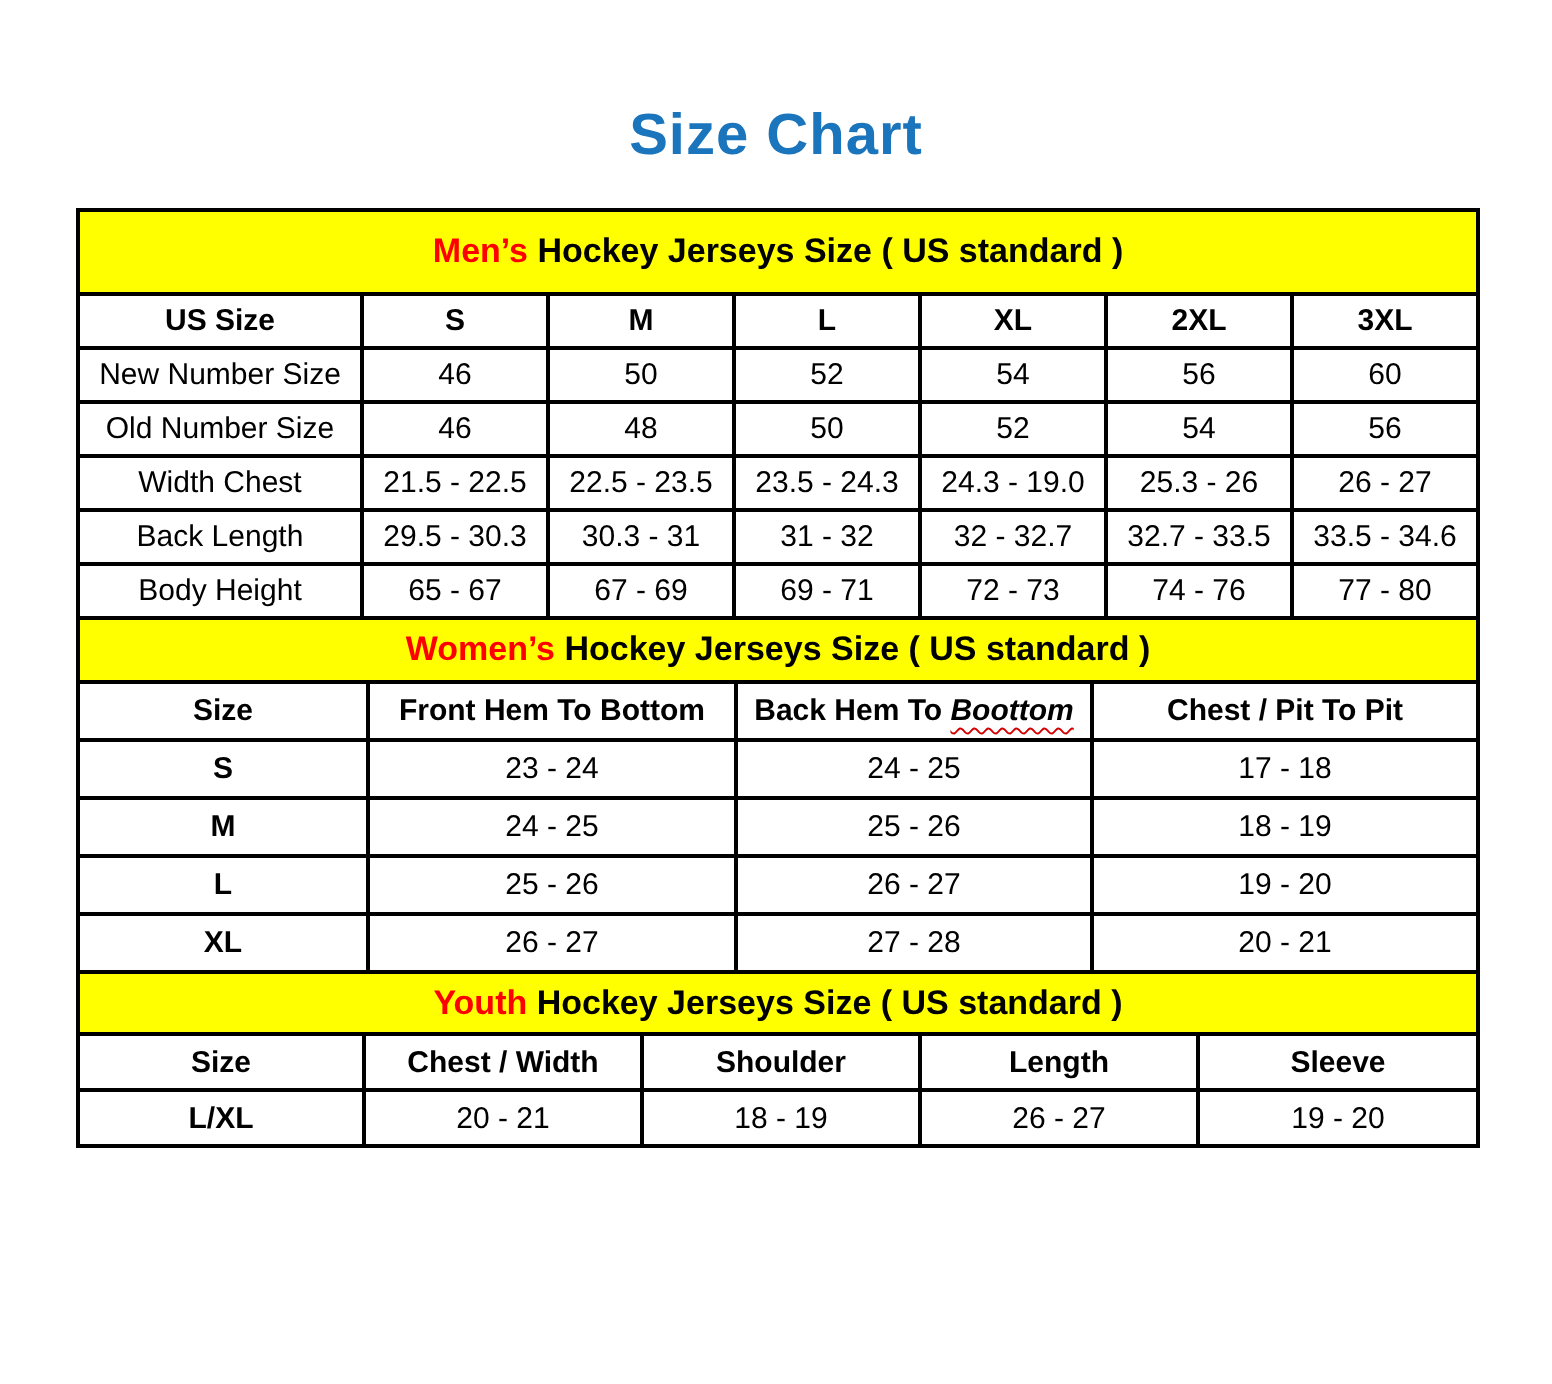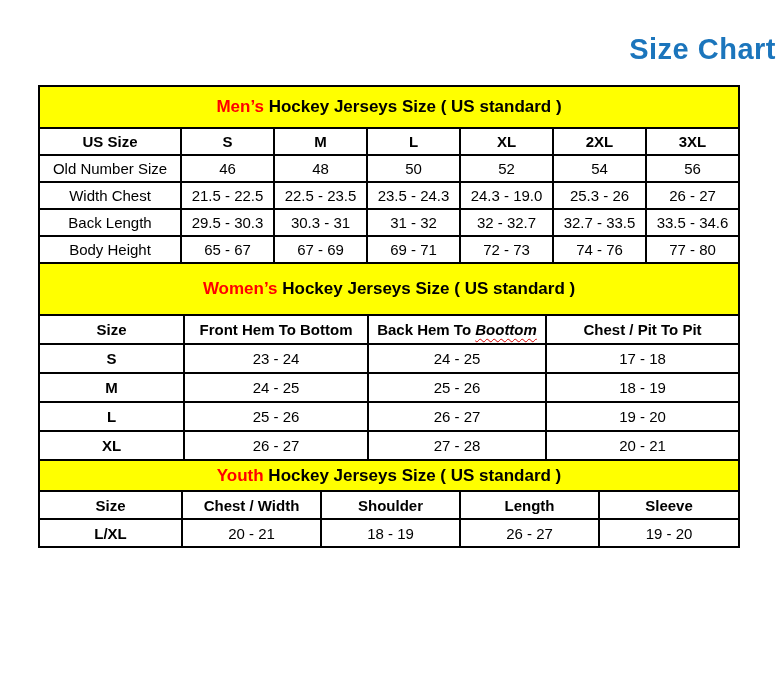--- a/index.html
+++ b/index.html
@@ -11,22 +11,22 @@
     font-family: "Liberation Sans", sans-serif;
     color: #000000;
   }
   .page {
     width: 776px;
     height: 692px;
     overflow: hidden;
   }
   .page-title {
     margin: 0;
-    padding-top: 33px;
-    text-align: right;
+    padding-top: 52px;
+    text-align: center;
     font-size: 29px;
     font-weight: bold;
     color: #1B75BC;
     letter-spacing: 0.5px;
   }
   .chart-wrap {
     width: 700px;
     margin: 19px 0 0 38px;
     border-radius: 26px;
   }
@@ -52,21 +52,21 @@
   td.band {
     background: #FFFF00;
     font-size: 17px;
     font-weight: bold;
   }
   .band .hl { color: #FF0000; }
   td.bold-label { font-weight: bold; }
   
   .mens   tr.band-row  { height: 42px; }
   .mens   tr.data-row, .mens tr.head-row { height: 27px; }
-  .womens tr.band-row  { height: 52px; padding-left: 42px; }
+  .womens tr.band-row  { height: 32px; padding-left: 42px; }
   .womens tr.data-row, .womens tr.head-row { height: 29px; }
   .youth  tr.band-row  { height: 31px; }
   .youth  tr.data-row, .youth tr.head-row { height: 28px; }
   
   .typo {
     text-decoration-line: underline;
     text-decoration-style: wavy;
     text-decoration-color: #D40000;
     text-decoration-thickness: 1px;
     text-underline-offset: 3px;
@@ -99,20 +99,29 @@
       <tr class="head-row">
         <th>US Size</th>
         <th>S</th>
         <th>M</th>
         <th>L</th>
         <th>XL</th>
         <th>2XL</th>
         <th>3XL</th>
       </tr>
       <tr class="data-row">
+        <td>New Number Size</td>
+        <td>46</td>
+        <td>50</td>
+        <td>52</td>
+        <td>54</td>
+        <td>56</td>
+        <td>60</td>
+      </tr>
+      <tr class="data-row">
         <td>Old Number Size</td>
         <td>46</td>
         <td>48</td>
         <td>50</td>
         <td>52</td>
         <td>54</td>
         <td>56</td>
       </tr>
       <tr class="data-row">
         <td>Width Chest</td>

